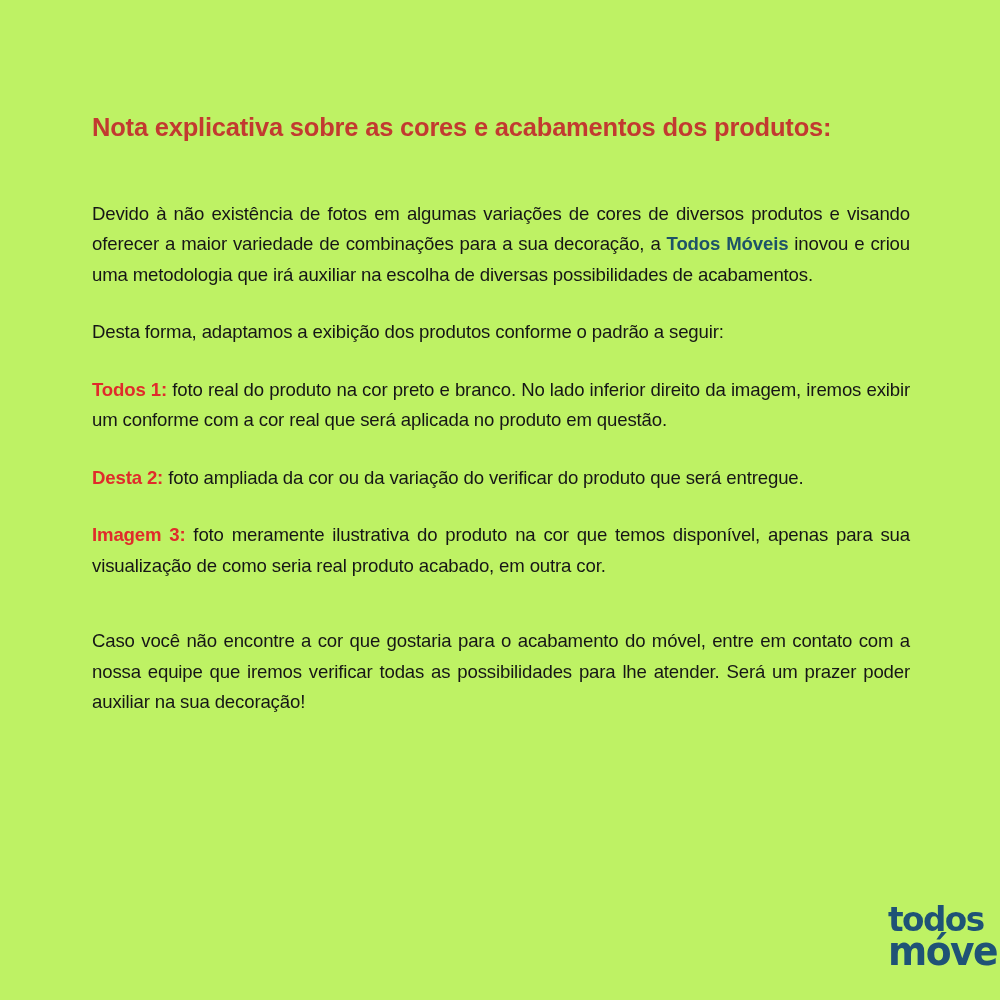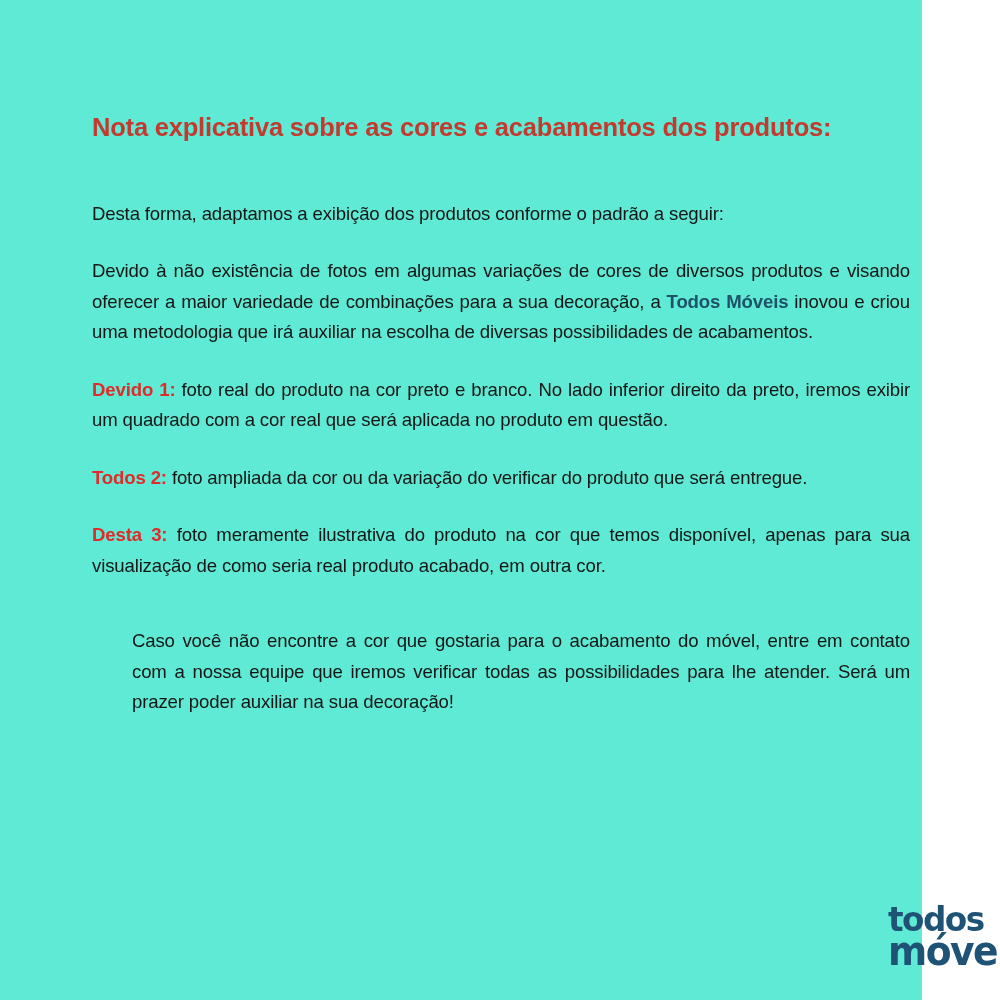--- a/index.html
+++ b/index.html
@@ -10,23 +10,23 @@
   body {
     width: 1000px;
     height: 1000px;
     overflow: hidden;
     font-family: "Liberation Sans", sans-serif;
     -webkit-font-smoothing: antialiased;
   }
 
   .page {
     position: relative;
-    width: 922px;
+    width: 1000px;
     height: 1000px;
-    background: #5eead4;
+    background: #bef264;
     box-sizing: border-box;
   }
 
   .content {
     position: absolute;
     left: 92px;
     top: 112px;
     width: 818px;
   }
 
@@ -45,21 +45,20 @@
     font-size: 18.6px;
     line-height: 30.5px;
     text-align: justify;
     text-justify: inter-word;
     margin: 0 0 27px 0;
     letter-spacing: -0.15px;
   }
 
   .para.gap-before {
     margin-top: 45px;
-    margin-left: 40px;
   }
 
   .brand-inline {
     color: #1d5268;
     font-weight: bold;
   }
 
   .label-red {
     color: #e02b2b;
     font-weight: bold;
@@ -95,29 +94,29 @@
 </style>
 </head>
 <body>
 
 <div class="page">
 
   <div class="content">
 
     <h1 class="doc-title">Nota explicativa sobre as cores e acabamentos dos produtos:</h1>
 
+    <p class="para"><span>Devido à não existência de fotos em algumas variações de cores de diversos produtos e visando oferecer a maior variedade de combinações para a sua decoração, a </span><span class="brand-inline">Todos Móveis</span><span> inovou e criou uma metodologia que irá auxiliar na escolha de diversas possibilidades de acabamentos.</span></p>
+
     <p class="para">Desta forma, adaptamos a exibição dos produtos conforme o padrão a seguir:</p>
 
-    <p class="para"><span>Devido à não existência de fotos em algumas variações de cores de diversos produtos e visando oferecer a maior variedade de combinações para a sua decoração, a </span><span class="brand-inline">Todos Móveis</span><span> inovou e criou uma metodologia que irá auxiliar na escolha de diversas possibilidades de acabamentos.</span></p>
+    <p class="para"><span class="label-red">Todos 1:</span><span> foto real do produto na cor preto e branco. No lado inferior direito da imagem, iremos exibir um conforme com a cor real que será aplicada no produto em questão.</span></p>
 
-    <p class="para"><span class="label-red">Devido 1:</span><span> foto real do produto na cor preto e branco. No lado inferior direito da preto, iremos exibir um quadrado com a cor real que será aplicada no produto em questão.</span></p>
+    <p class="para"><span class="label-red">Desta 2:</span><span> foto ampliada da cor ou da variação do verificar do produto que será entregue.</span></p>
 
-    <p class="para"><span class="label-red">Todos 2:</span><span> foto ampliada da cor ou da variação do verificar do produto que será entregue.</span></p>
-
-    <p class="para"><span class="label-red">Desta 3:</span><span> foto meramente ilustrativa do produto na cor que temos disponível, apenas para sua visualização de como seria real produto acabado, em outra cor.</span></p>
+    <p class="para"><span class="label-red">Imagem 3:</span><span> foto meramente ilustrativa do produto na cor que temos disponível, apenas para sua visualização de como seria real produto acabado, em outra cor.</span></p>
 
     <p class="para gap-before">Caso você não encontre a cor que gostaria para o acabamento do móvel, entre em contato com a nossa equipe que iremos verificar todas as possibilidades para lhe atender. Será um prazer poder auxiliar na sua decoração!</p>
 
   </div>
 
   <div class="logo">
     <span class="logo-line logo-top">todos</span>
     <span class="logo-line logo-bottom">móveis</span>
   </div>
 

